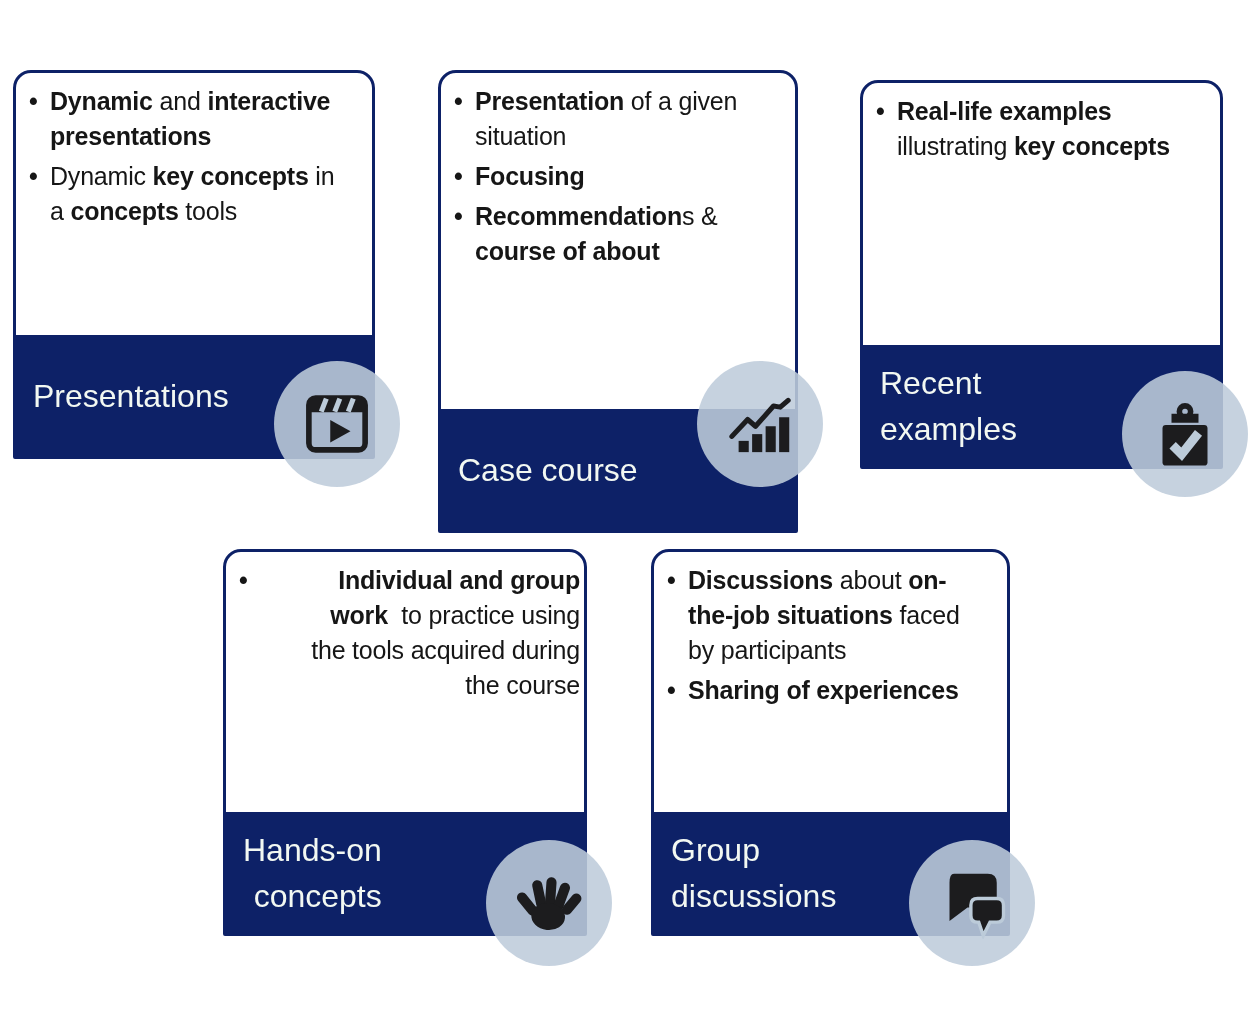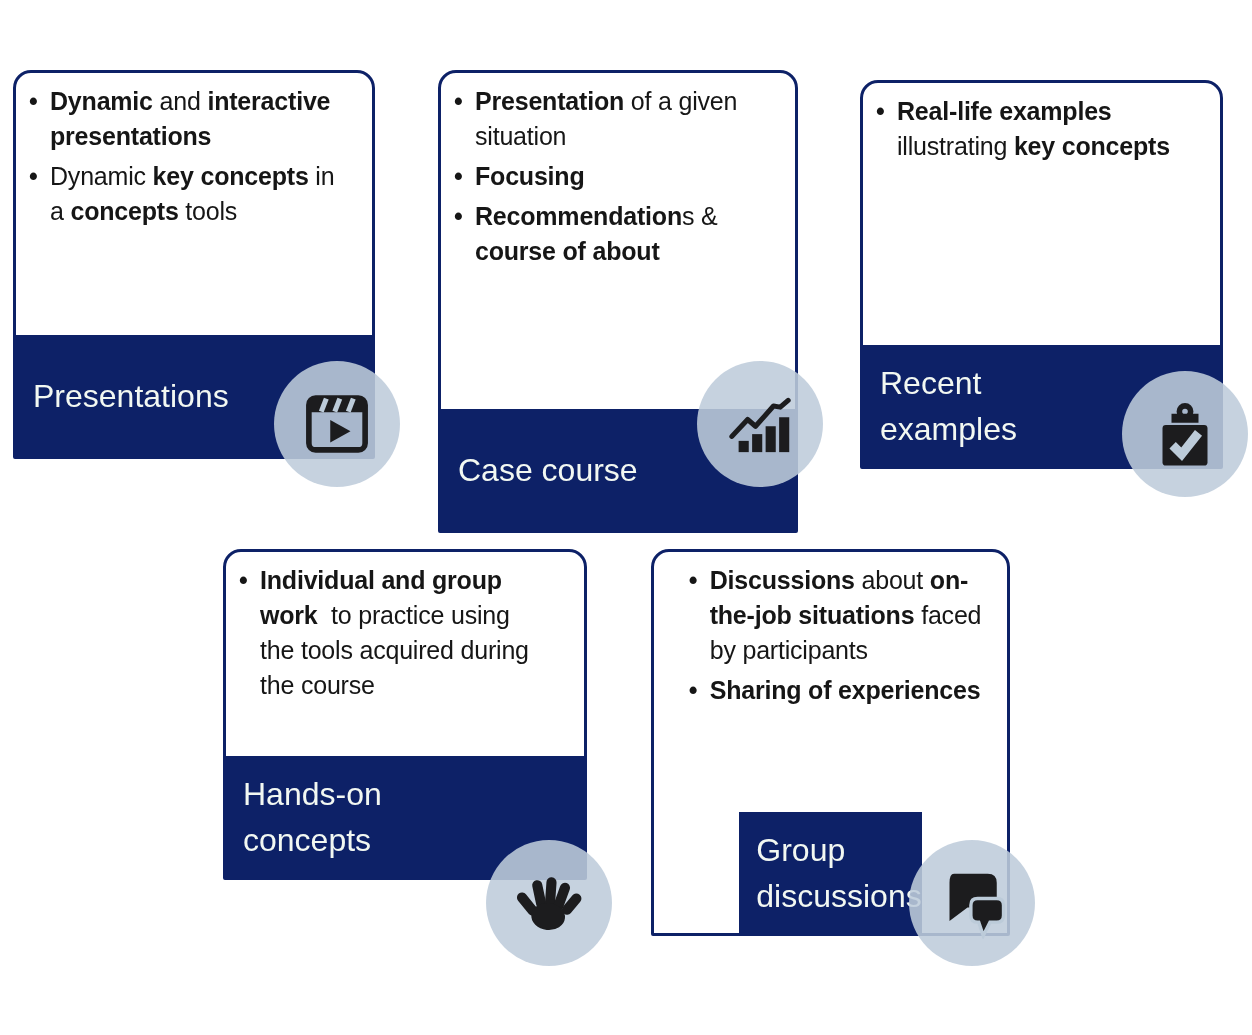--- a/index.html
+++ b/index.html
@@ -24,22 +24,22 @@
     position: absolute;
     background: #ffffff;
     border: 3px solid var(--navy);
     border-radius: 18px 18px 2px 2px;
     display: flex;
     flex-direction: column;
   }
   .card-1 { left: 13px;  top: 70px;  width: 362px; height: 389px; }
   .card-2 { left: 438px; top: 70px;  width: 360px; height: 463px; }
   .card-3 { left: 860px; top: 70px;  width: 363px; height: 389px; margin-top: 10px; }
-  .card-4 { left: 223px; top: 549px; width: 364px; height: 331px; }
-  .card-5 { left: 651px; top: 549px; width: 359px; height: 387px; align-items: center; }
+  .card-4 { left: 223px; top: 549px; width: 364px; height: 387px; text-align: right; }
+  .card-5 { left: 651px; top: 549px; width: 359px; height: 387px; }
 
   .card-body { flex: 1 1 auto; padding: 11px 4px 0 12px; overflow: hidden; }
   .bullets { margin: 0; padding: 0; list-style: none; }
   .bullets li {
     position: relative;
     padding-left: 22px;
     font-size: 25px;
     line-height: 35px;
     letter-spacing: -0.2px;
     color: var(--text);

